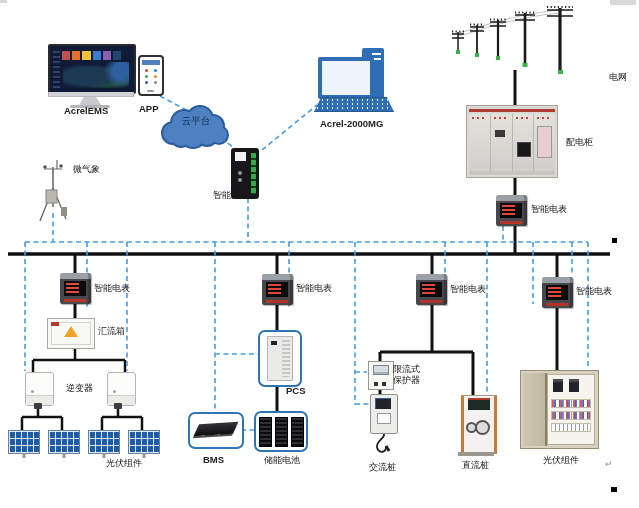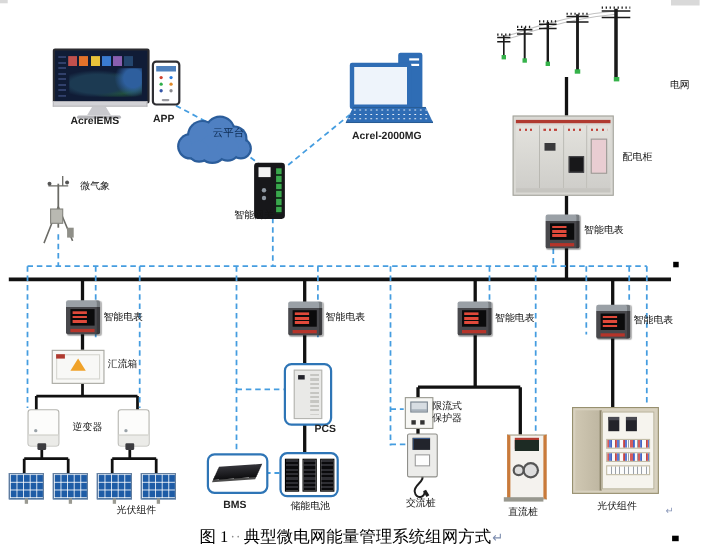--- a/index.html
+++ b/index.html
@@ -22,21 +22,21 @@
   .ems-chin{position:absolute;left:0;top:48px;width:84px;height:4px;background:#d2d2d6;border:1px solid #b9b9bd;border-top:none;}
   .ems-stand{position:absolute;left:31px;top:53px;width:22px;height:8px;background:#c9c9cd;clip-path:polygon(22% 0,78% 0,100% 100%,0 100%);}
   .ems-base{position:absolute;left:22px;top:61px;width:40px;height:3px;background:#b5b5b9;border-radius:2px;}
   
   .phone{background:#fff;border:2px solid #2f2f33;border-radius:4px;}
   .phone .bar{position:absolute;left:2px;right:2px;top:3px;height:5px;background:#4f81bd;}
   .phone .dots{position:absolute;left:5px;top:12px;width:3px;height:3px;background:#d0422e;border-radius:50%;
      box-shadow:9px 0 0 #2a7de0,0 6px 0 #2fae4a,9px 6px 0 #e08a2a,0 12px 0 #3556a8,9px 12px 0 #8a8a8e;}
   .phone .home{position:absolute;left:7px;bottom:2px;width:7px;height:2px;background:#9a9aa0;border-radius:1px;}
   
-  .cloud-lbl{position:absolute;left:170px;top:115px;width:52px;text-align:right;z-index:3;font-size:9.5px;color:#0d2b52;}
+  .cloud-lbl{position:absolute;left:170px;top:115px;width:52px;text-align:center;z-index:3;font-size:9.5px;color:#0d2b52;}
   
   .gw{background:#17171a;border-radius:3px;}
   .gw .tag{position:absolute;left:4px;top:4px;width:11px;height:9px;background:#f2f2f2;}
   .gw .grn{position:absolute;right:3px;top:5px;bottom:5px;width:5px;background:repeating-linear-gradient(#39a84c 0 5px,#123d1c 5px 7px);}
   .gw .ports{position:absolute;left:7px;top:23px;width:4px;height:4px;background:#8f98a2;border-radius:50%;box-shadow:0 7px 0 #8f98a2;}
   
   .pctow{background:#2f6db5;border-radius:2px;}
   .pctow .d1{position:absolute;right:3px;top:5px;width:9px;height:2px;background:#fff;box-shadow:0 5px 0 #fff;}
   .pctow .d2{position:absolute;left:7px;top:26px;width:4px;height:4px;background:#cfe0f2;border-radius:50%;}
   .pcmon{background:#eef4fb;border:4px solid #2f6db5;border-radius:2px;}
@@ -349,21 +349,21 @@
   <div class="dev prot" style="left:368px;top:361px;width:24px;height:27px;">
     <i class="disp"></i>
     <i class="dots"></i>
   </div>
   <span class="lbl prot-lbl" style="left:393px;top:364px;"><span>限流式</span><br><span>保护器</span></span>
 
   <div class="dev acp" style="left:370px;top:394px;width:26px;height:38px;">
     <i class="scr"></i>
     <i class="pan"></i>
   </div>
-  <span class="lbl" style="left:369px;top:452px;">交流桩</span>
+  <span class="lbl" style="left:369px;top:463px;font-family:Liberation Mono, monospace;">交流桩</span>
 
   <div class="dev dcp" style="left:461px;top:395px;width:30px;height:57px;">
     <i class="scr"></i>
     <i class="gun"></i>
   </div>
   <i class="dcpbase" style="left:458px;top:452px;width:36px;height:4px;"></i>
   <span class="lbl" style="left:462px;top:460px;">直流桩</span>
 
   <div class="dev load" style="left:520px;top:370px;width:77px;height:77px;">
     <i class="door"></i>
@@ -376,17 +376,14 @@
     </div>
   </div>
   <span class="lbl" style="left:543px;top:455px;">光伏组件</span>
 
   <i class="graybar" style="left:610px;top:0;width:26px;height:5px;"></i>
   <i class="graybar" style="left:0;top:0;width:7px;height:3px;"></i>
   <i class="sq" style="left:612px;top:238px;width:5px;height:5px;"></i>
   <i class="sq" style="left:611px;top:487px;width:6px;height:5px;"></i>
   <span class="ret" style="left:605px;top:459px;">↵</span>
 
-  <div class="caption">
-    <span>图 1</span><span class="dots">··</span><span>典型微电网能量管理系统组网方式</span><span class="cret">↵</span>
-  </div>
 
 </div>
 
 </body></html>

